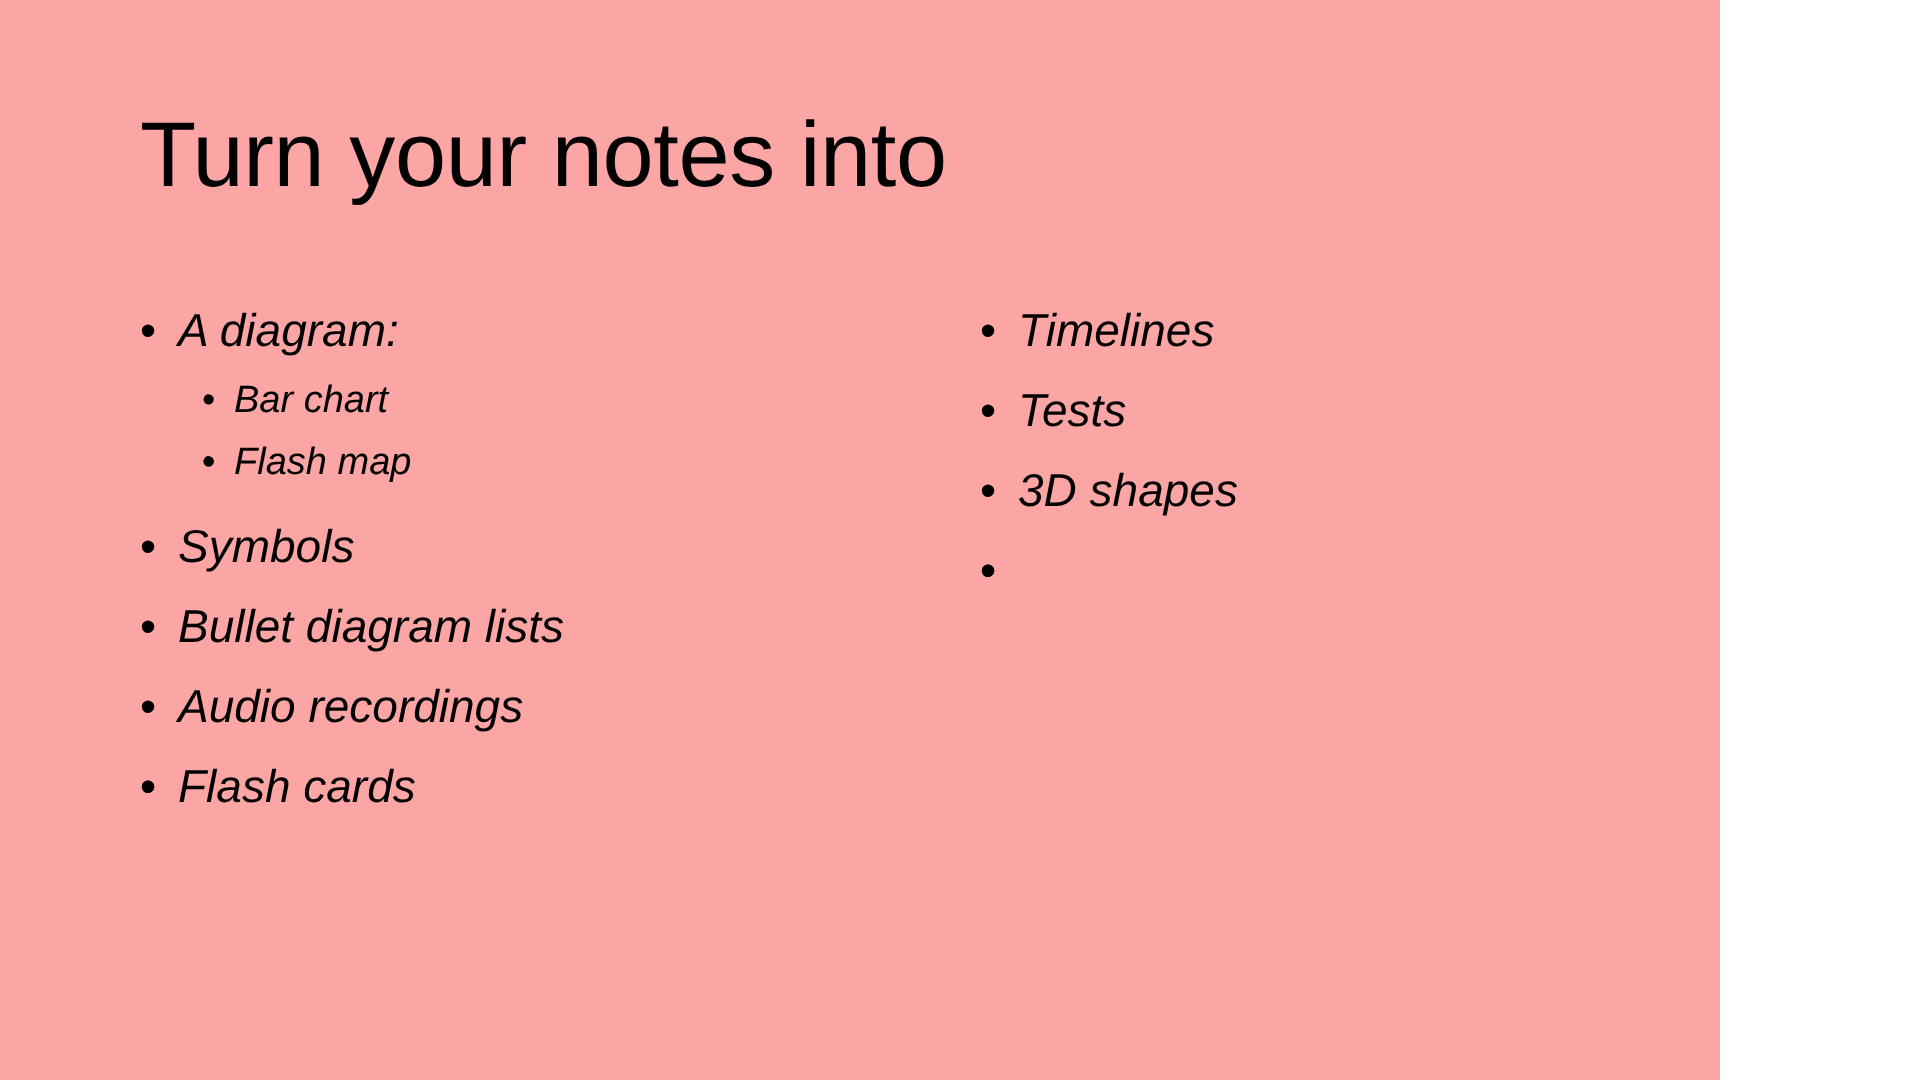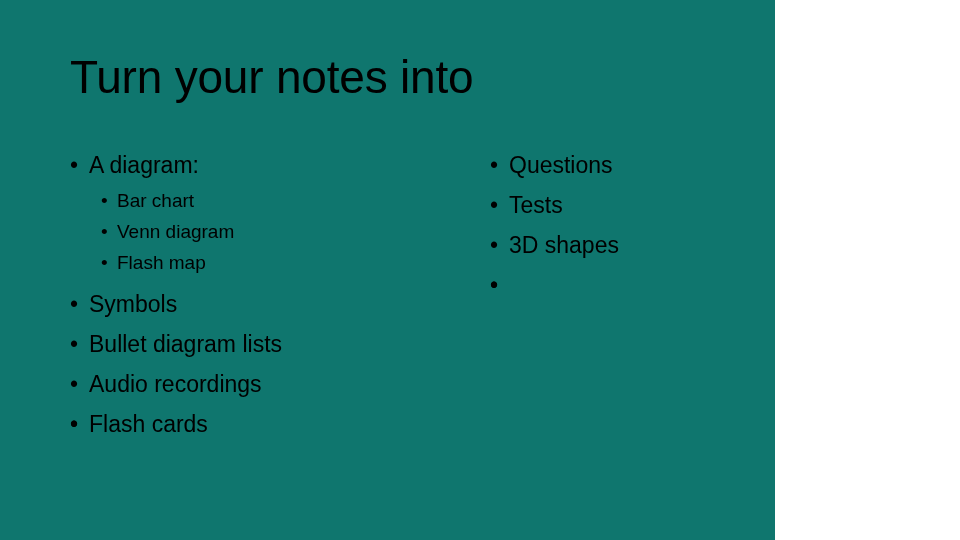--- a/index.html
+++ b/index.html
@@ -9,23 +9,23 @@
   body {
     width: 960px;
     height: 540px;
     background: #ffffff;
     font-family: "Liberation Sans", sans-serif;
     color: #000000;
     overflow: hidden;
   }
   .slide {
     position: relative;
-    width: 775px;
+    width: 860px;
     height: 540px;
-    background: #0f766e;
+    background: #fca5a5;
   }
 
   
   .slide-title {
     position: absolute;
     left: 70px;
     top: 52px;
     width: 820px;
     font-size: 46px;
     line-height: 1.1;
@@ -101,20 +101,21 @@
 
   .bullet {
     display: inline-block;
     color: #000000;
     user-select: none;
   }
 
   .label {
     display: inline;
     white-space: nowrap;
+    font-style: italic;
   }
   .gap-after-sub {
     margin-top: 6px;
   }
 </style>
 </head>
 <body>
 
 <div class="slide">
 
@@ -128,21 +129,20 @@
         <span class="label">A diagram:</span>
       </li>
 
       <ul class="lvl2 sub-wrap">
         <li class="item">
           <span class="bullet">•</span>
           <span class="label">Bar chart</span>
         </li>
         <li class="item">
           <span class="bullet">•</span>
-          <span class="label">Venn diagram</span>
         </li>
         <li class="item">
           <span class="bullet">•</span>
           <span class="label">Flash map</span>
         </li>
       </ul>
 
       <li class="item gap-after-sub">
         <span class="bullet">•</span>
         <span class="label">Symbols</span>
@@ -163,21 +163,21 @@
         <span class="label">Flash cards</span>
       </li>
 
     </ul>
   </div>
 
   <div class="col col-right">
     <ul class="lvl1">
       <li class="item">
         <span class="bullet">•</span>
-        <span class="label">Questions</span>
+        <span class="label">Timelines</span>
       </li>
       <li class="item">
         <span class="bullet">•</span>
         <span class="label">Tests</span>
       </li>
       <li class="item">
         <span class="bullet">•</span>
         <span class="label">3D shapes</span>
       </li>
       <li class="item">

